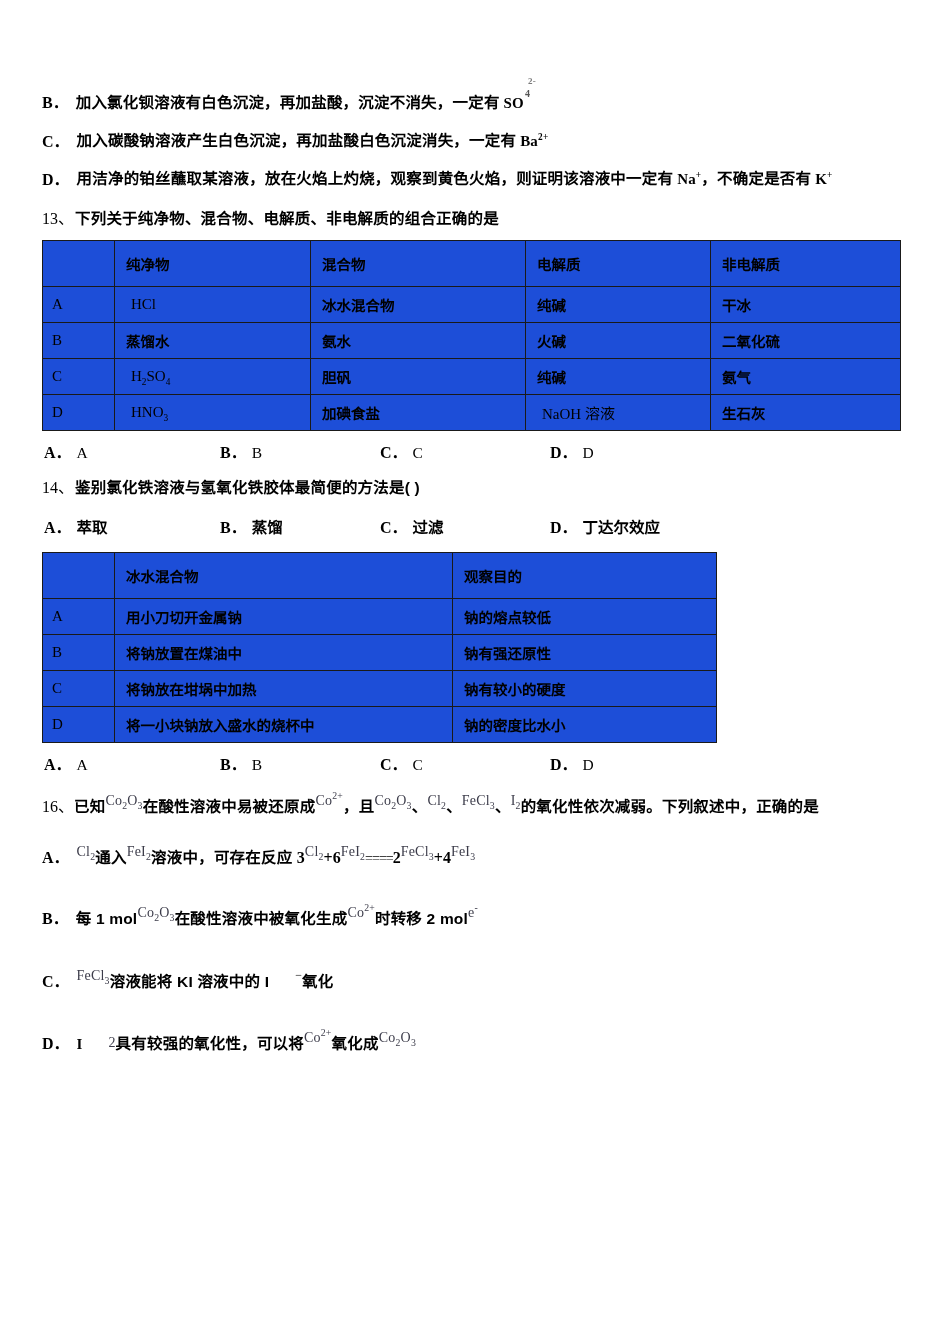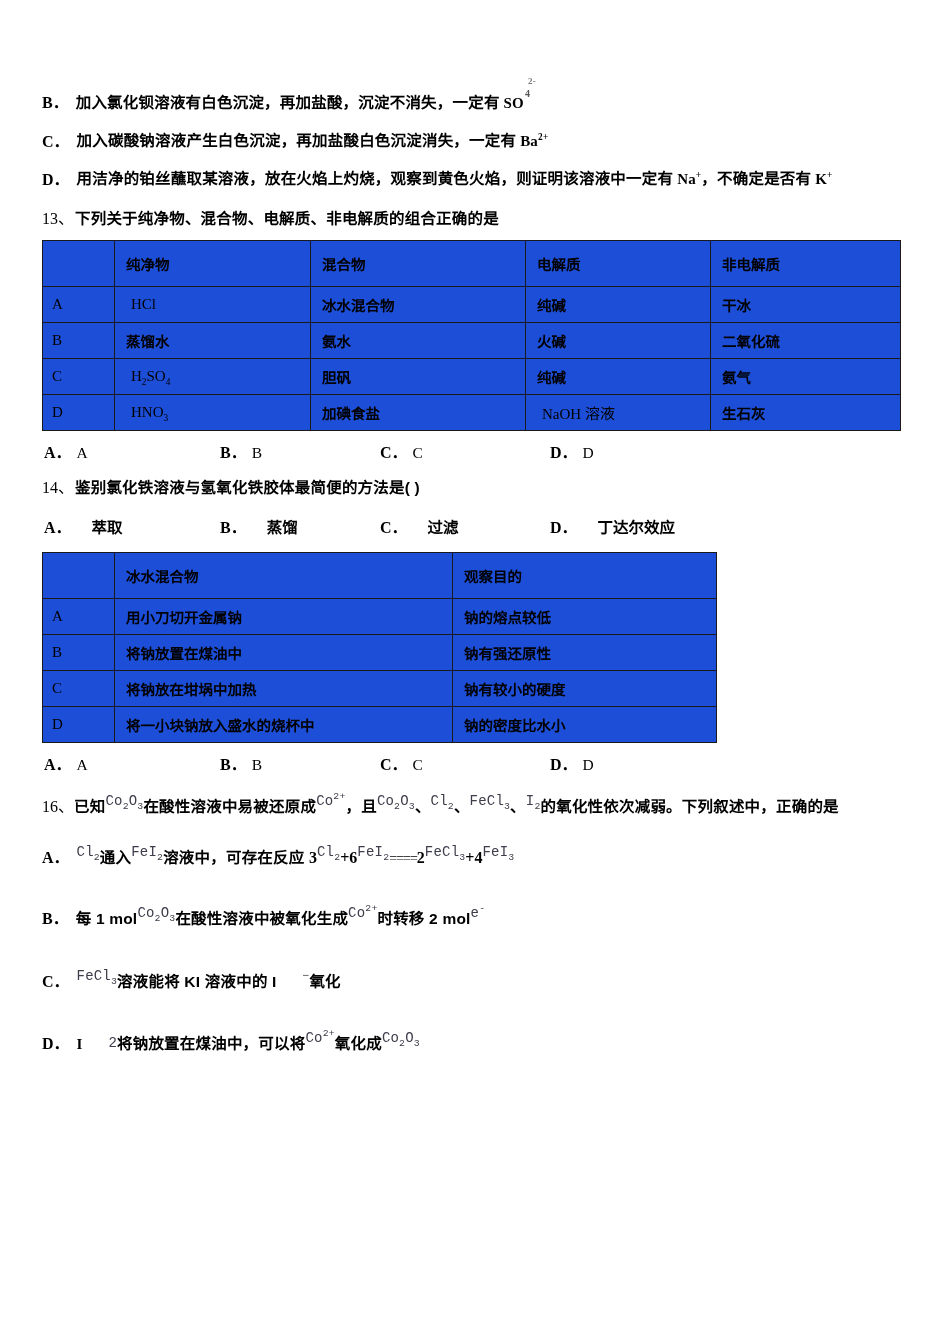--- a/index.html
+++ b/index.html
@@ -179,30 +179,30 @@
   .choice .cv-latin {
     font-family: "Liberation Serif", "DejaVu Serif", serif;
     font-weight: normal;
     font-size: 15.5px;
     margin-left: 5px;
   }
   .choice .cv-cn {
     font-family: "Liberation Sans", "DejaVu Sans", sans-serif;
     font-weight: bold;
     font-size: 15.5px;
-    margin-left: 20px;
+    margin-left: 5px;
   }
   .p0 { left: 2px; }
   .p1 { left: 178px; }
   .p2 { left: 338px; }
   .p3 { left: 508px; }
 
   
   .fml {
-    font-family: Liberation Mono, monospace;
+    font-family: Liberation Serif, serif;
     font-weight: normal;
     font-size: 14px;
     color: #3c3c4a;
     position: relative;
     top: -7px;
     letter-spacing: 0.2px;
   }
   .fml sub {
     font-size: 0.7em;
     vertical-align: sub;
@@ -393,17 +393,17 @@
 
     <div class="q16-opt">
       <span class="opt-letter">B．</span><span class="cn">每 1 mol</span><span class="fml">Co<sub>2</sub>O<sub>3</sub></span><span class="cn">在酸性溶液中被氧化生成</span><span class="fml">Co<sup>2+</sup></span><span class="cn">时转移 2 mol</span><span class="fml">e<sup>-</sup></span>
     </div>
 
     <div class="q16-opt">
       <span class="opt-letter">C．</span><span class="fml">FeCl<sub>3</sub></span><span class="cn">溶液能将 KI 溶液中的 I</span><span class="gap-sup"></span><span class="lone-minus">−</span><span class="cn">氧化</span>
     </div>
 
     <div class="q16-opt">
-      <span class="opt-letter">D．</span><span class="latin">I</span><span class="gap-sup"></span><span class="fml" style="top:-2px;">2</span><span class="cn">将钠放置在煤油中，可以将</span><span class="fml">Co<sup>2+</sup></span><span class="cn">氧化成</span><span class="fml">Co<sub>2</sub>O<sub>3</sub></span>
+      <span class="opt-letter">D．</span><span class="latin">I</span><span class="gap-sup"></span><span class="fml" style="top:-2px;">2</span><span class="cn">具有较强的氧化性，可以将</span><span class="fml">Co<sup>2+</sup></span><span class="cn">氧化成</span><span class="fml">Co<sub>2</sub>O<sub>3</sub></span>
     </div>
 
   </div>
 </div>
 
 </body></html>

